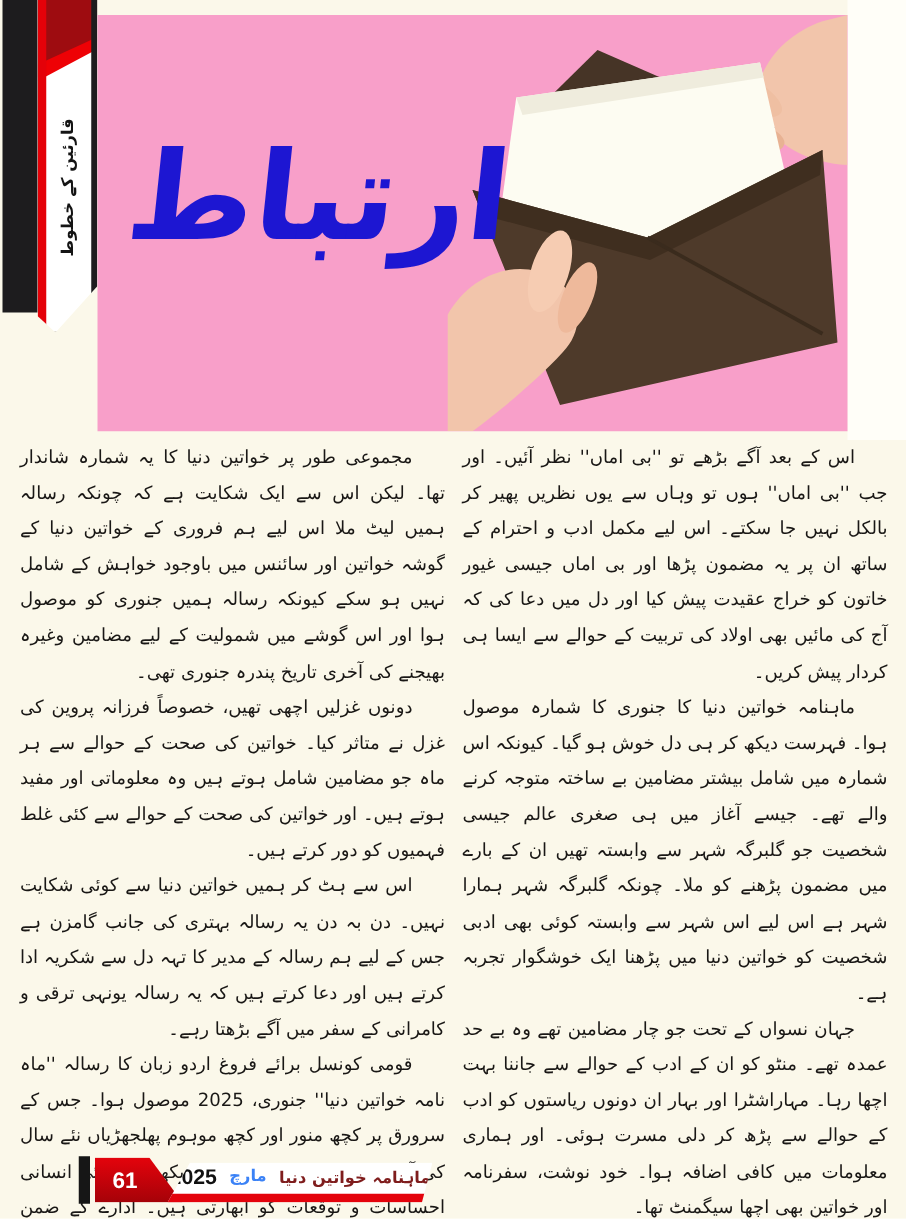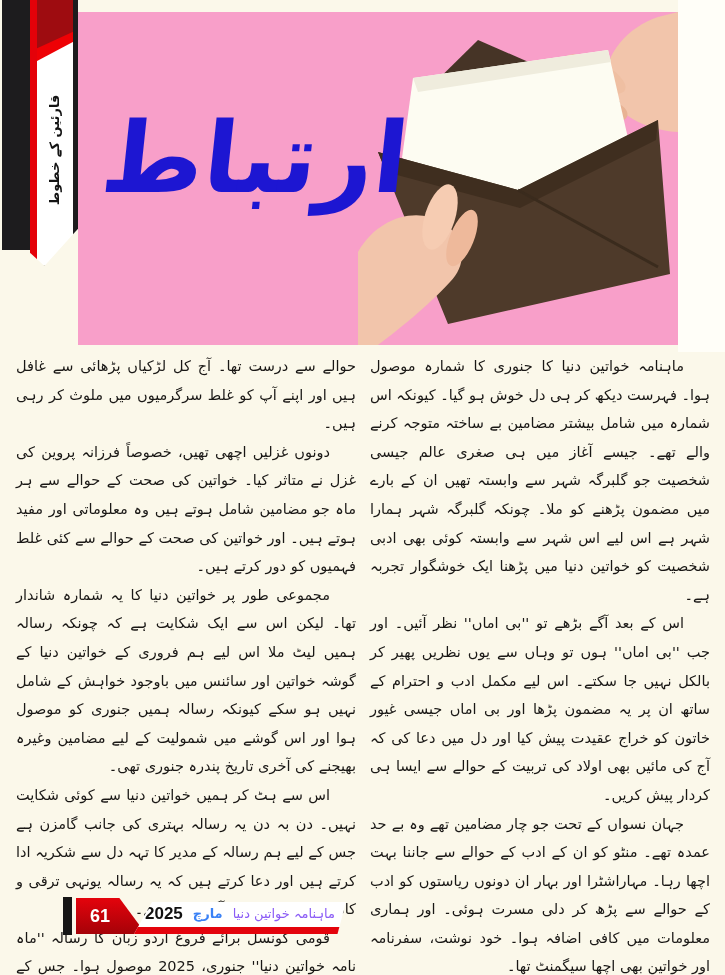--- a/index.html
+++ b/index.html
@@ -96,21 +96,21 @@
   .signature {
     text-indent: 52px;
     font-size: 15px;
     line-height: 28.6px;
     color: #141210;
   }
   .signature .sig-name { font-weight: bold; }
 
   
   .footer {
-    position: absolute; left: 63px; top: 897px; height: 40px;
+    position: absolute; left: 63px; top: 925px; height: 40px;
     display: flex; align-items: stretch;
     direction: ltr;
   }
   .footer-black-bar { width: 9px; height: 38px; background: #161616; margin-right: 4px; }
   .footer-badge {
     position: relative; width: 70px; height: 36px; margin-top: 1px;
     background: linear-gradient(180deg, #e4030c 0%, #a50208 100%);
     clip-path: polygon(0 0, 62% 0, 100% 100%, 0 100%);
     color: #ffffff; font-weight: bold; font-size: 18px;
     display: flex; align-items: center;
@@ -120,21 +120,21 @@
   .footer-strip {
     margin-left: -12px; margin-top: 5px;
     width: 212px; height: 32px;
     background: #ffffff;
     border-bottom: 7px solid #e4030c;
     clip-path: polygon(18px 0, 100% 0, 96% 100%, 0 100%);
     display: flex; align-items: center; justify-content: center; gap: 10px;
     direction: rtl;
     padding-bottom: 2px;
   }
-  .footer-strip .mag { font-size: 13px; color: #8b5cf6; font-weight: normal; }
+  .footer-strip .mag { font-size: 13px; color: #7f1d1d; font-weight: bold; }
   .footer-strip .month { font-size: 13px; color: #3b82f6; font-weight: bold; }
   .footer-strip .year {
     font-size: 17px; font-weight: bold; color: #111;
     font-family: "Liberation Sans", sans-serif;
   }
 </style>
 </head>
 <body>
 
 <div class="page">
@@ -173,29 +173,28 @@
 
       <path d="M0,333 L0,240 C20,205 58,195 84,210 C108,224 110,252 92,270 C70,294 40,318 20,333 Z" fill="#f2c5ab"></path>
       <ellipse cx="82" cy="205" rx="15" ry="34" fill="#f6ccb2" transform="rotate(18 82 205)"></ellipse>
       <ellipse cx="104" cy="226" rx="12" ry="30" fill="#eeb99b" transform="rotate(22 104 226)"></ellipse>
     </svg>
     <h1 class="hero-title">ارتباط</h1>
   </div>
 
   <div class="columns">
     <div class="col">
+      <p>اس کے بعد آگے بڑھے تو ''بی اماں'' نظر آئیں۔ اور جب ''بی اماں'' ہوں تو وہاں سے یوں نظریں پھیر کر بالکل نہیں جا سکتے۔ اس لیے مکمل ادب و احترام کے ساتھ ان پر یہ مضمون پڑھا اور بی اماں جیسی غیور خاتون کو خراج عقیدت پیش کیا اور دل میں دعا کی کہ آج کی مائیں بھی اولاد کی تربیت کے حوالے سے ایسا ہی کردار پیش کریں۔</p>
       <p>ماہنامہ خواتین دنیا کا جنوری کا شمارہ موصول ہوا۔ فہرست دیکھ کر ہی دل خوش ہو گیا۔ کیونکہ اس شمارہ میں شامل بیشتر مضامین بے ساختہ متوجہ کرنے والے تھے۔ جیسے آغاز میں ہی صغری عالم جیسی شخصیت جو گلبرگہ شہر سے وابستہ تھیں ان کے بارے میں مضمون پڑھنے کو ملا۔ چونکہ گلبرگہ شہر ہمارا شہر ہے اس لیے اس شہر سے وابستہ کوئی بھی ادبی شخصیت کو خواتین دنیا میں پڑھنا ایک خوشگوار تجربہ ہے۔</p>
-      <p>اس کے بعد آگے بڑھے تو ''بی اماں'' نظر آئیں۔ اور جب ''بی اماں'' ہوں تو وہاں سے یوں نظریں پھیر کر بالکل نہیں جا سکتے۔ اس لیے مکمل ادب و احترام کے ساتھ ان پر یہ مضمون پڑھا اور بی اماں جیسی غیور خاتون کو خراج عقیدت پیش کیا اور دل میں دعا کی کہ آج کی مائیں بھی اولاد کی تربیت کے حوالے سے ایسا ہی کردار پیش کریں۔</p>
       <p>جہان نسواں کے تحت جو چار مضامین تھے وہ بے حد عمدہ تھے۔ منٹو کو ان کے ادب کے حوالے سے جاننا بہت اچھا رہا۔ مہاراشٹرا اور بہار ان دونوں ریاستوں کو ادب کے حوالے سے پڑھ کر دلی مسرت ہوئی۔ اور ہماری معلومات میں کافی اضافہ ہوا۔ خود نوشت، سفرنامہ اور خواتین بھی اچھا سیگمنٹ تھا۔</p>
 
     </div>
     <div class="col">
-      <p class="no-indent">حوالے سے درست تھا۔ آج کل لڑکیاں پڑھائی سے غافل ہیں اور اپنے آپ کو غلط سرگرمیوں میں ملوث کر رہی ہیں۔</p>
+      <p>مجموعی طور پر خواتین دنیا کا یہ شمارہ شاندار تھا۔ لیکن اس سے ایک شکایت ہے کہ چونکہ رسالہ ہمیں لیٹ ملا اس لیے ہم فروری کے خواتین دنیا کے گوشہ خواتین اور سائنس میں باوجود خواہش کے شامل نہیں ہو سکے کیونکہ رسالہ ہمیں جنوری کو موصول ہوا اور اس گوشے میں شمولیت کے لیے مضامین وغیرہ بھیجنے کی آخری تاریخ پندرہ جنوری تھی۔</p>
       <p>دونوں غزلیں اچھی تھیں، خصوصاً فرزانہ پروین کی غزل نے متاثر کیا۔ خواتین کی صحت کے حوالے سے ہر ماہ جو مضامین شامل ہوتے ہیں وہ معلوماتی اور مفید ہوتے ہیں۔ اور خواتین کی صحت کے حوالے سے کئی غلط فہمیوں کو دور کرتے ہیں۔</p>
-      <p>مجموعی طور پر خواتین دنیا کا یہ شمارہ شاندار تھا۔ لیکن اس سے ایک شکایت ہے کہ چونکہ رسالہ ہمیں لیٹ ملا اس لیے ہم فروری کے خواتین دنیا کے گوشہ خواتین اور سائنس میں باوجود خواہش کے شامل نہیں ہو سکے کیونکہ رسالہ ہمیں جنوری کو موصول ہوا اور اس گوشے میں شمولیت کے لیے مضامین وغیرہ بھیجنے کی آخری تاریخ پندرہ جنوری تھی۔</p>
       <p>اس سے ہٹ کر ہمیں خواتین دنیا سے کوئی شکایت نہیں۔ دن بہ دن یہ رسالہ بہتری کی جانب گامزن ہے جس کے لیے ہم رسالہ کے مدیر کا تہہ دل سے شکریہ ادا کرتے ہیں اور دعا کرتے ہیں کہ یہ رسالہ یونہی ترقی و کامرانی کے سفر میں آگے بڑھتا رہے۔</p>
       <p>قومی کونسل برائے فروغ اردو زبان کا رسالہ ''ماہ نامہ خواتین دنیا'' جنوری، 2025 موصول ہوا۔ جس کے سرورق پر کچھ منور اور کچھ موہوم پھلجھڑیاں نئے سال کی آمد اور امیدوں کی نئی کرنیں بکھیرتی ہوئی انسانی احساسات و توقعات کو ابھارتی ہیں۔ ادارے کے ضمن میں خواتین</p>
     </div>
   </div>
 
   <div class="footer">
     <div class="footer-black-bar"></div>
     <div class="footer-badge">61</div>
     <div class="footer-strip">
       <span class="mag">ماہنامہ خواتین دنیا</span>

